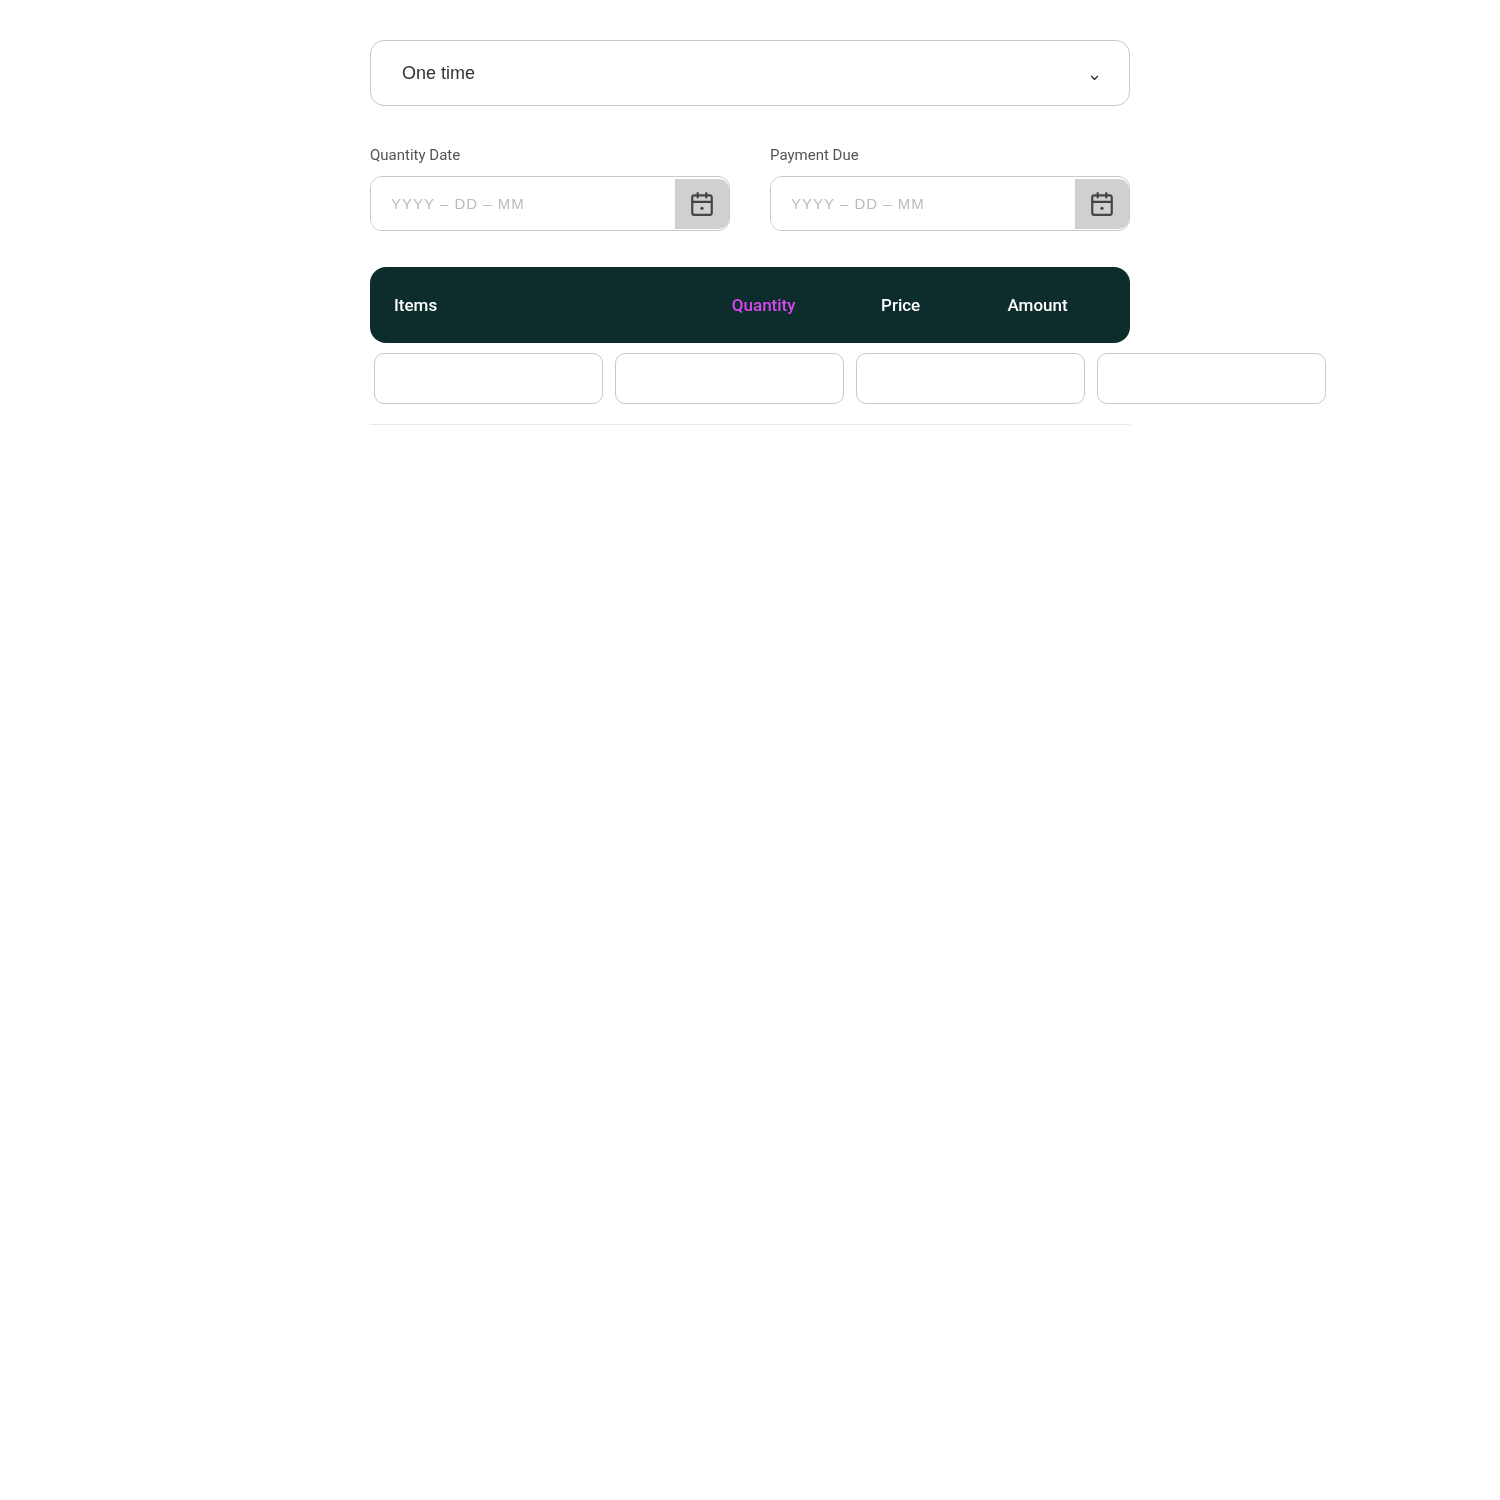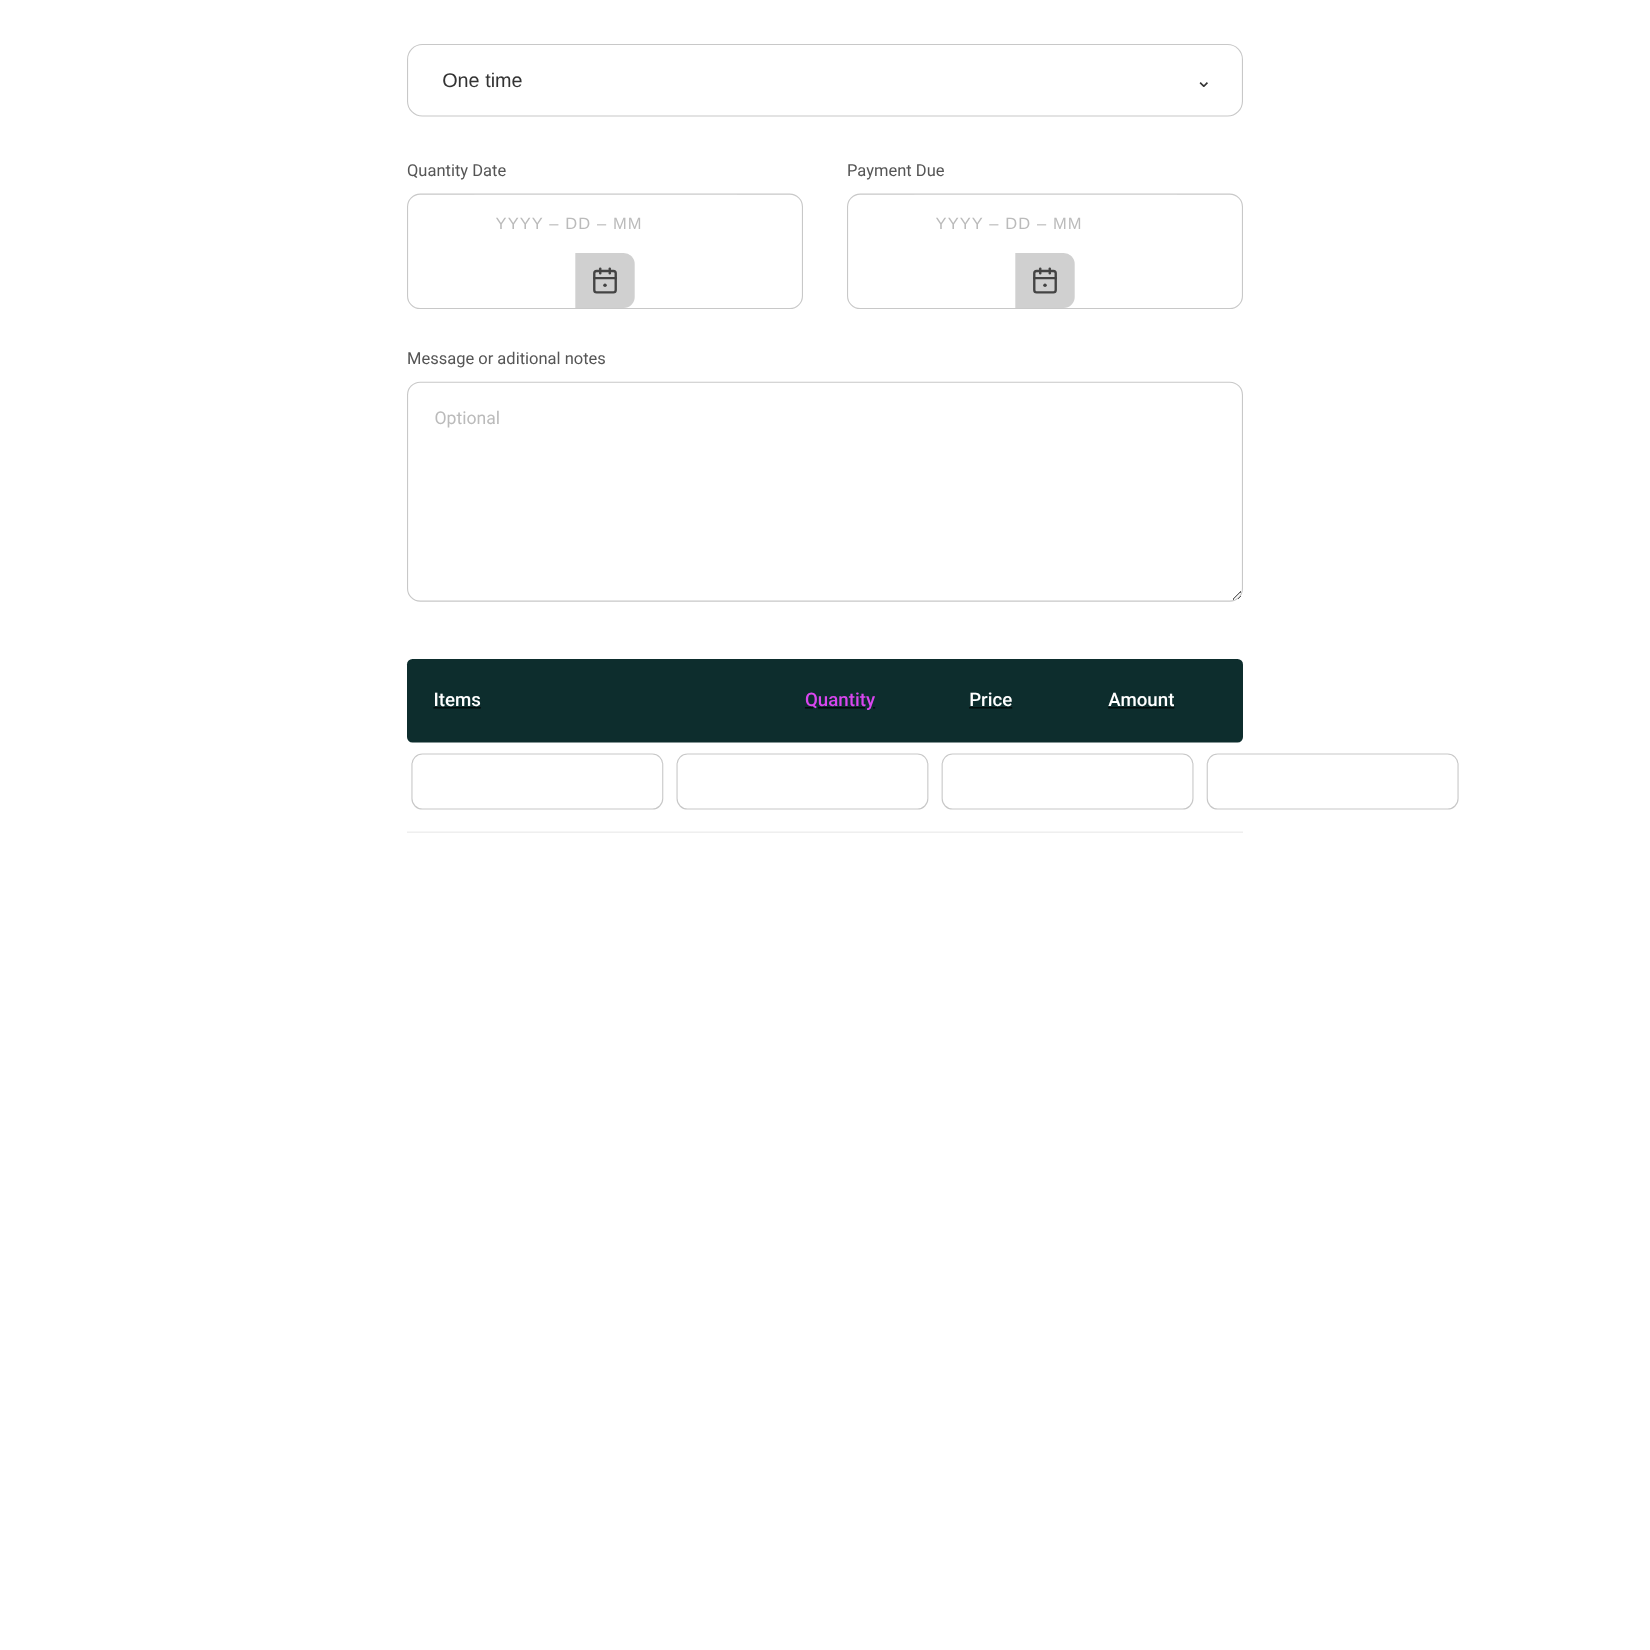--- a/index.html
+++ b/index.html
@@ -68,21 +68,20 @@
       margin-bottom: 12px;
       display: block;
     }
 
     .date-input-wrapper {
       display: flex;
       border: 1.5px solid #c8c8c8;
       border-radius: 12px;
       overflow: hidden;
       align-items: center;
-      flex-direction: column;
     }
 
     .date-input {
       flex: 1;
       padding: 18px 20px;
       border: none;
       outline: none;
       font-size: 15px;
       color: #bbb;
       background: #fff;
@@ -141,25 +140,24 @@
     .section-title {
       font-size: 30px;
       font-weight: 800;
       color: #222;
       margin-bottom: 30px;
     }
 
     
     .table-header {
       background: #0d2d2d;
-      border-radius: 5px;
+      border-radius: 16px;
       display: flex;
       align-items: center;
       padding: 28px 24px;
-      text-decoration: underline;
     }
 
     .col-items {
       flex: 2.2;
       color: #fff;
       font-size: 17px;
       font-weight: 500;
     }
 
     .col-quantity {
@@ -266,24 +264,20 @@
             <line x1="8" y1="2" x2="8" y2="6"></line>
             <line x1="3" y1="10" x2="21" y2="10"></line>
             <circle cx="12" cy="16" r="1.5" fill="currentColor" stroke="none"></circle>
           </svg>
         </button>
       </div>
     </div>
 
   </div>
 
-  <div class="notes-section">
-    <label class="field-label">Message or aditional notes</label>
-    <textarea class="notes-textarea" placeholder="Optional" style=""></textarea>
-  </div>
 
   <div class="line-items-section">
 
     <div class="table-header">
       <div class="col-items">Items</div>
       <div class="col-quantity">Quantity</div>
       <div class="col-price">Price</div>
       <div class="col-amount">Amount</div>
     </div>
 

